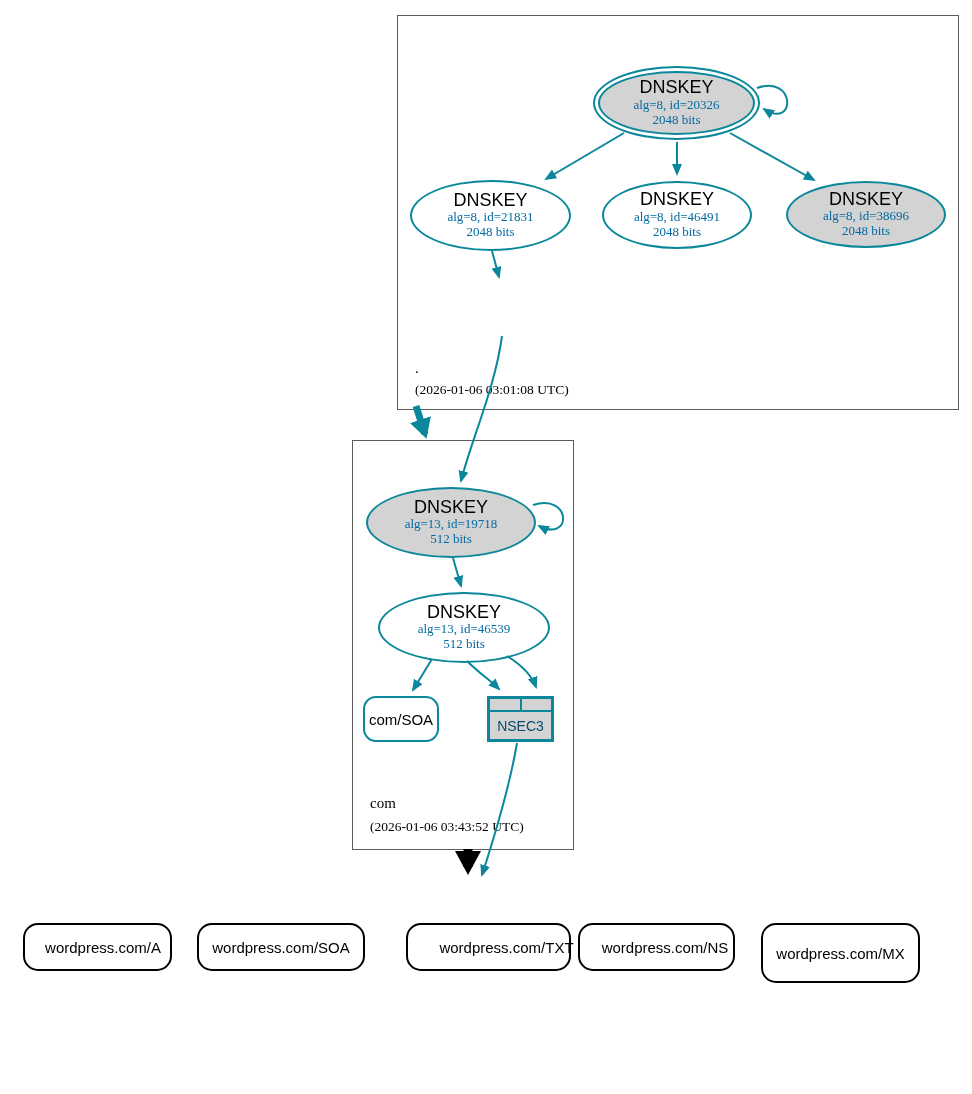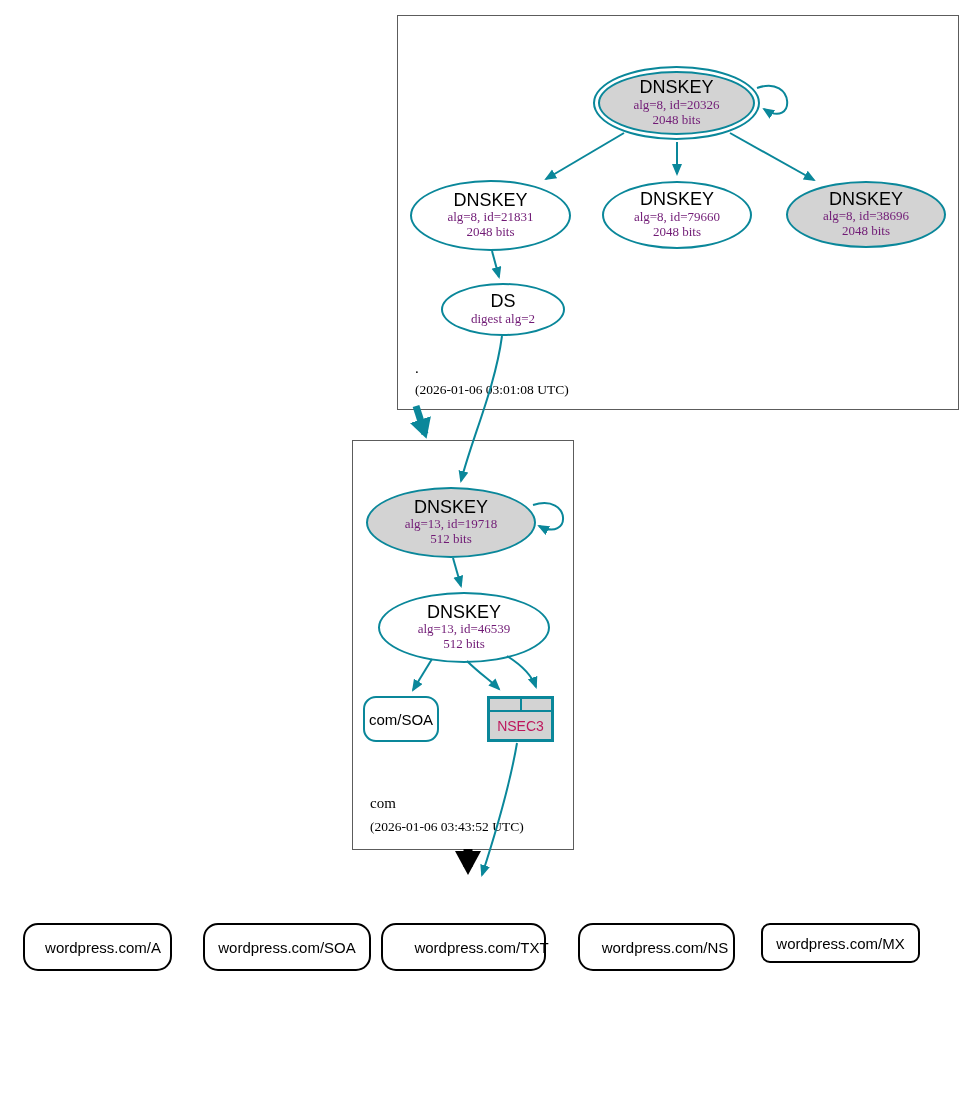--- a/index.html
+++ b/index.html
@@ -8,30 +8,30 @@
   .zone-box{position:absolute;border:1px solid #5c5c5c;background:#ffffff;z-index:1;}
   .zone-name{position:absolute;left:17px;font-family:"Liberation Serif",serif;font-size:15px;color:#000;}
   .zone-ts{position:absolute;left:17px;font-family:"Liberation Serif",serif;font-size:13.5px;color:#000;}
   .ellipse{position:absolute;border:2px solid #0a879a;border-radius:50%;background:#ffffff;
            display:flex;flex-direction:column;align-items:center;justify-content:center;z-index:5;box-sizing:border-box;}
   .ellipse.gray{background:#d3d3d3;}
   .ellipse-outer{position:absolute;border:2px solid #0a879a;border-radius:50%;padding:3px;z-index:5;box-sizing:border-box;}
   .ellipse-outer .ellipse-inner{width:100%;height:100%;border:2px solid #0a879a;border-radius:50%;background:#d3d3d3;
            display:flex;flex-direction:column;align-items:center;justify-content:center;box-sizing:border-box;}
   .node-title{font-size:18px;color:#000;line-height:1.1;}
-  .node-line{font-family:"Liberation Serif",serif;font-size:13px;color:#701a75;line-height:1.15;}
+  .node-line{font-family:"Liberation Serif",serif;font-size:13px;color:#0369a1;line-height:1.15;}
   .rrbox{position:absolute;border:2px solid #0a879a;border-radius:13px;background:#fff;
          display:flex;align-items:center;justify-content:center;font-size:15px;color:#000;z-index:5;box-sizing:border-box;}
   .rrbox.black{border-color:#000;border-radius:15px;}
   .nsec3{position:absolute;border:3px solid #0a879a;background:#d3d3d3;z-index:5;box-sizing:border-box;
          display:flex;flex-direction:column;}
   .nsec3-cells{display:flex;height:11px;border-bottom:2px solid #0a879a;}
   .nsec3-cells .cell{flex:1;}
   .nsec3-cells .cell:first-child{border-right:2px solid #0a879a;}
-  .nsec3-label{flex:1;display:flex;align-items:center;justify-content:center;font-size:14px;color:#be185d;text-align:right;}
+  .nsec3-label{flex:1;display:flex;align-items:center;justify-content:center;font-size:14px;color:#0c4a6e;text-align:right;}
   svg.edges{position:absolute;left:0;top:0;z-index:10;pointer-events:none;}
 </style>
 </head>
 <body>
 
 <div class="canvas">
 
   <div class="zone-box" style="left:397px;top:15px;width:560px;height:393px;">
     <div class="zone-name" style="top:344px;">.</div>
     <div class="zone-ts" style="top:366px;">(2026-01-06 03:01:08 UTC)</div>
@@ -52,34 +52,30 @@
   </div>
 
   <div class="ellipse" style="left:410px;top:180px;width:161px;height:71px;">
     <div class="node-title">DNSKEY</div>
     <div class="node-line">alg=8, id=21831</div>
     <div class="node-line">2048 bits</div>
   </div>
 
   <div class="ellipse" style="left:602px;top:181px;width:150px;height:68px;">
     <div class="node-title">DNSKEY</div>
-    <div class="node-line">alg=8, id=79660</div>
+    <div class="node-line">alg=8, id=46491</div>
     <div class="node-line">2048 bits</div>
   </div>
 
   <div class="ellipse gray" style="left:786px;top:181px;width:160px;height:67px;">
     <div class="node-title">DNSKEY</div>
     <div class="node-line">alg=8, id=38696</div>
     <div class="node-line">2048 bits</div>
   </div>
 
-  <div class="ellipse" style="left:441px;top:283px;width:124px;height:53px;">
-    <div class="node-title">DS</div>
-    <div class="node-line">digest alg=2</div>
-  </div>
 
   <div class="ellipse gray" style="left:366px;top:487px;width:170px;height:71px;">
     <div class="node-title">DNSKEY</div>
     <div class="node-line">alg=13, id=19718</div>
     <div class="node-line">512 bits</div>
   </div>
 
   <div class="ellipse" style="left:378px;top:592px;width:172px;height:71px;">
     <div class="node-title">DNSKEY</div>
     <div class="node-line">alg=13, id=46539</div>
@@ -94,30 +90,30 @@
     <div class="nsec3-cells">
       <div class="cell"></div>
       <div class="cell"></div>
     </div>
     <div class="nsec3-label">NSEC3</div>
   </div>
 
   <div class="rrbox black" style="left:23px;top:923px;width:149px;height:48px;padding-left:11px;">
     <span>wordpress.com/A</span>
   </div>
-  <div class="rrbox black" style="left:203px;top:923px;width:168px;height:48px;">
+  <div class="rrbox black" style="left:197px;top:923px;width:168px;height:48px;">
     <span>wordpress.com/SOA</span>
   </div>
-  <div class="rrbox black" style="left:381px;top:923px;width:165px;height:48px;padding-left:36px;">
+  <div class="rrbox black" style="left:406px;top:923px;width:165px;height:48px;padding-left:36px;">
     <span>wordpress.com/TXT</span>
   </div>
   <div class="rrbox black" style="left:578px;top:923px;width:157px;height:48px;padding-left:17px;">
     <span>wordpress.com/NS</span>
   </div>
-  <div class="rrbox black" style="left:761px;top:923px;width:159px;height:40px;border-radius:9px;">
+  <div class="rrbox black" style="left:761px;top:923px;width:159px;height:60px;">
     <span>wordpress.com/MX</span>
   </div>
 
   <svg class="edges" width="972" height="1094" viewBox="0 0 972 1094">
     <defs>
       <marker id="arr" markerUnits="userSpaceOnUse" markerWidth="14" markerHeight="12" refX="10" refY="5" orient="auto">
         <path d="M0,0 L12,5 L0,10 z" fill="#0a879a"></path>
       </marker>
       <marker id="arrT" markerUnits="userSpaceOnUse" markerWidth="26" markerHeight="26" refX="15" refY="11" orient="auto">
         <path d="M0,0 L20,11 L0,22 z" fill="#0a879a"></path>

